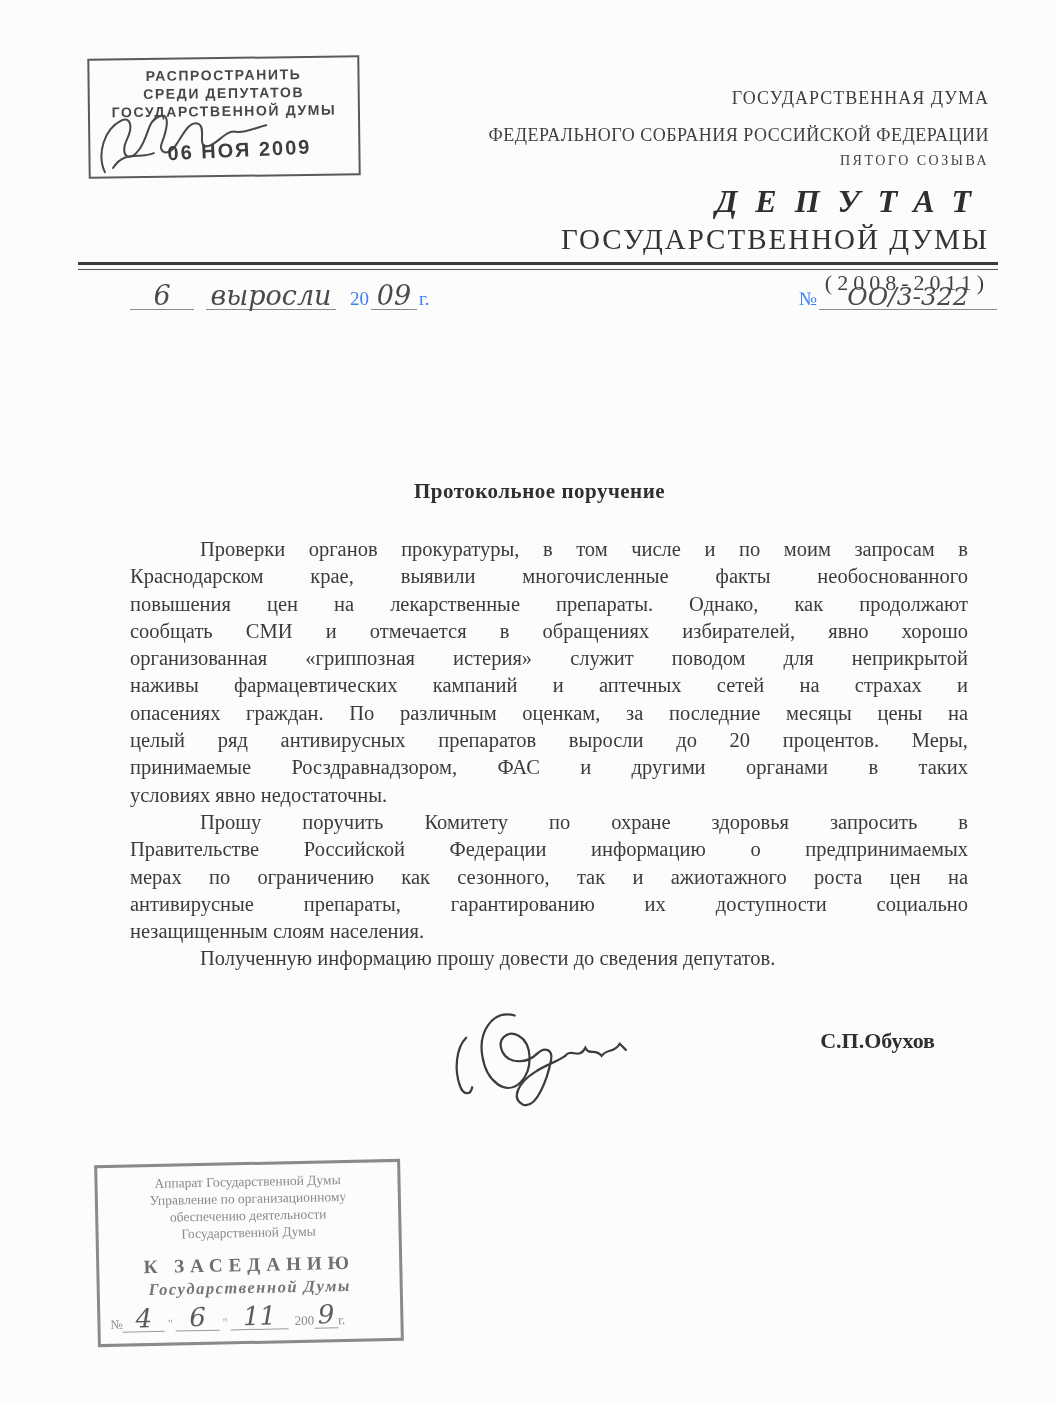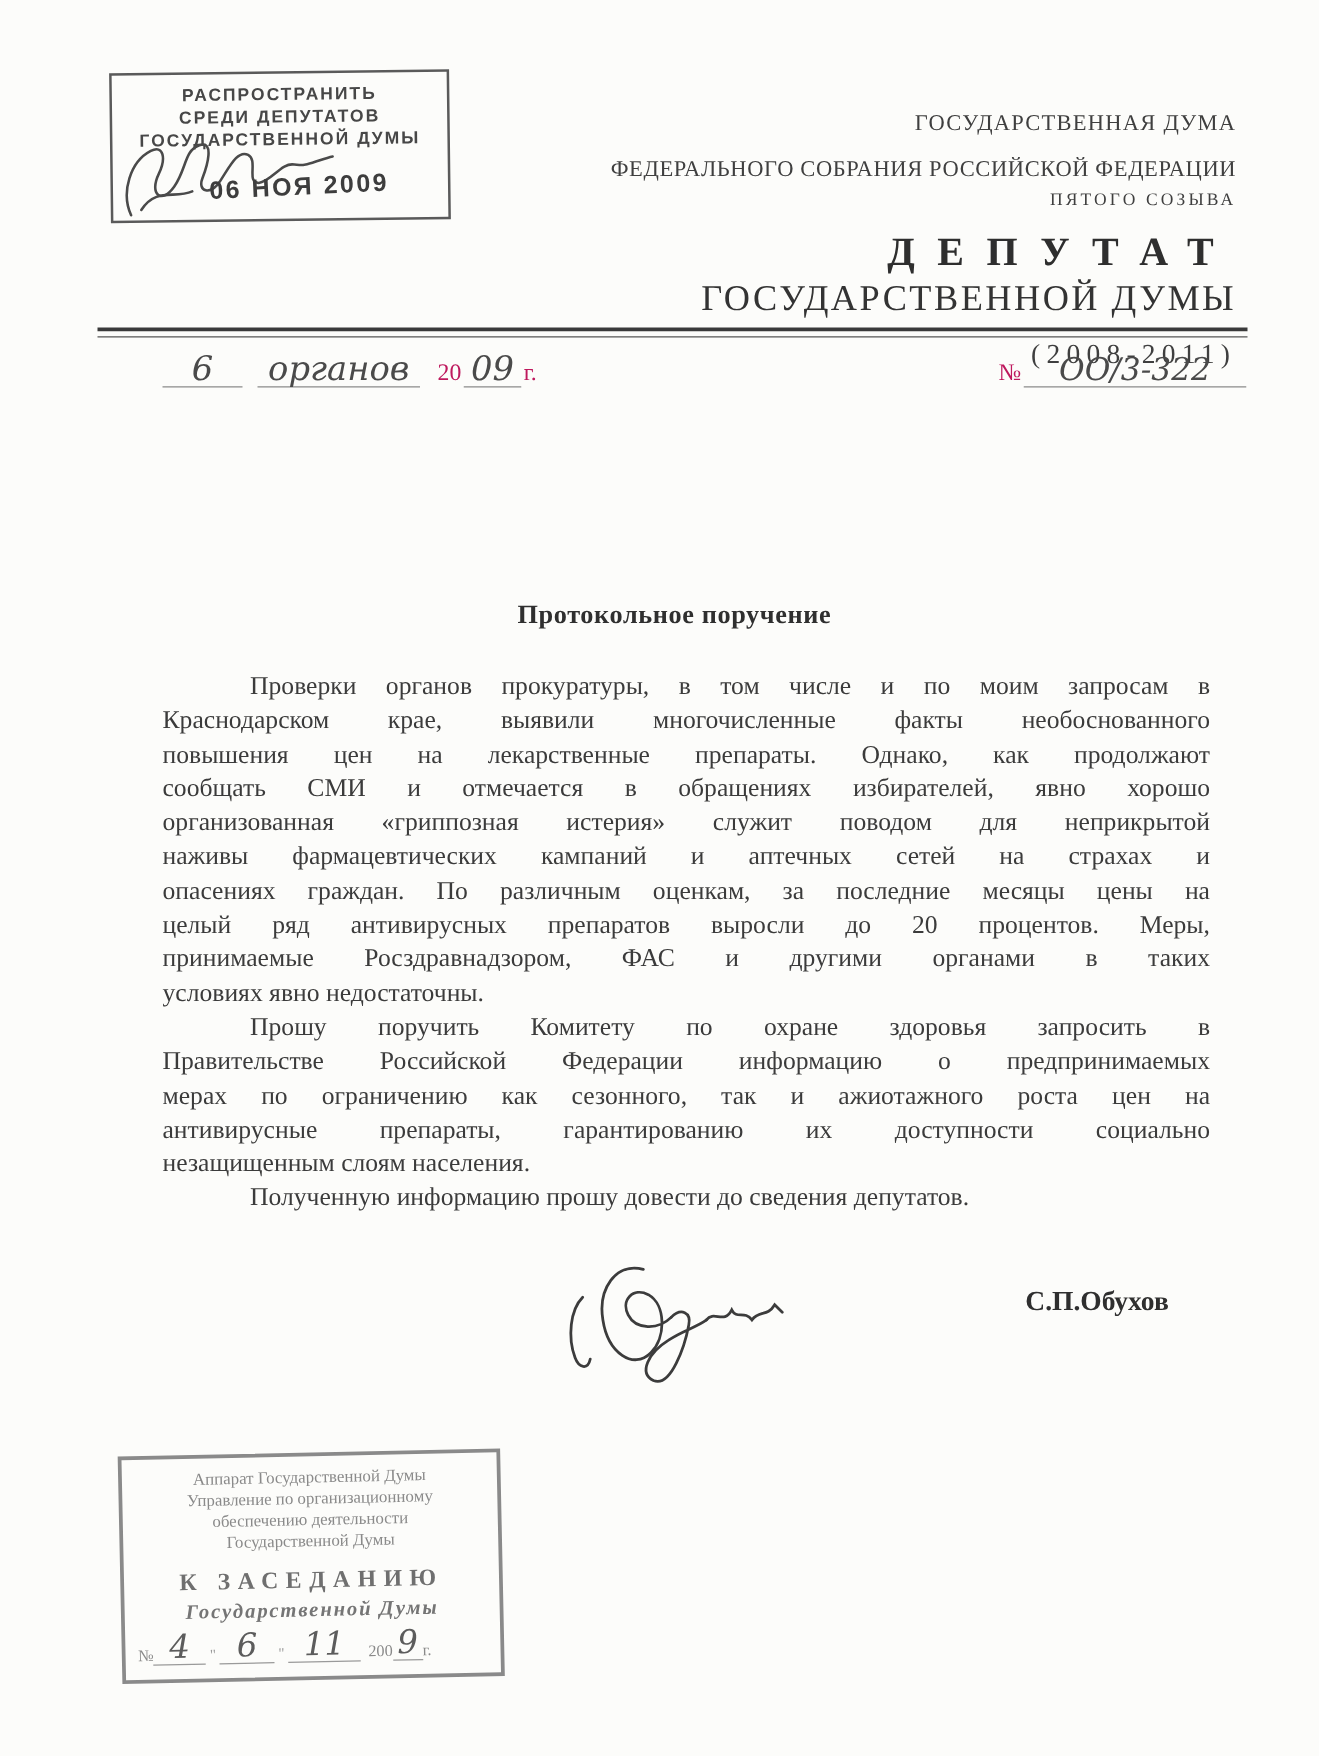--- a/index.html
+++ b/index.html
@@ -23,35 +23,35 @@
     font-family:"Liberation Sans",sans-serif;font-weight:bold;
     font-size:20px;letter-spacing:2px;color:#3d3d3d;transform:rotate(-2deg);
   }
   .dist-sig{position:absolute;left:4px;top:40px;width:215px;height:82px;}
   .dist-sig path{fill:none;stroke:#4a4a4a;stroke-width:2;stroke-linecap:round;}
   
   .letterhead{position:absolute;left:149px;top:88px;width:840px;text-align:right;color:#3f3f3f;}
   .org1{font-size:18px;letter-spacing:1px;}
   .org2{font-size:18px;letter-spacing:.5px;margin-top:16px;}
   .org3{font-size:14px;letter-spacing:2.5px;margin-top:7px;}
-  .dep-title{font-size:32px;font-weight:bold;letter-spacing:18px;text-indent:18px;margin-top:14px;color:#2e2e2e;}
+  .dep-title{font-size:32px;font-weight:bold;letter-spacing:18px;text-indent:18px;margin-top:14px;color:#2e2e2e;font-style:italic;}
   .dep-sub{font-size:29px;letter-spacing:2px;margin-top:3px;color:#333;}
   .years{font-size:22px;letter-spacing:5px;margin-top:14px;}
   
   .rule{
     position:absolute;left:78px;top:262px;width:920px;height:4px;
     border-top:3px solid #3a3a3a;border-bottom:1px solid #555;
   }
   
   .date-row{
     position:absolute;left:130px;right:58px;top:282px;
     display:flex;justify-content:space-between;align-items:flex-end;
   }
   .date-left,.num-right{display:flex;align-items:flex-end;}
-  .printed{font-size:19px;color:#be185d;padding:0 2px;}
+  .printed{font-size:19px;color:#3b82f6;padding:0 2px;}
   .u{display:inline-block;border-bottom:1px solid #8a8a8a;text-align:center;}
   .hand{font-family:"DejaVu Serif",serif;font-style:italic;color:#4a4a4a;line-height:1;}
   .hand.big{font-size:27px;}
   .gap10{width:12px;}
   
   .submitted{position:absolute;top:428px;right:122px;font-size:21px;color:#3d3d3d;}
   .doc-title{position:absolute;top:479px;left:414px;font-size:21px;font-weight:bold;letter-spacing:.5px;color:#2f2f2f;}
   
   .body-text{position:absolute;left:130px;top:536px;width:838px;font-size:20.5px;line-height:27.3px;color:#3b3b3b;}
   .line{text-align:justify;text-align-last:justify;}
@@ -100,21 +100,21 @@
     <div class="dep-sub">ГОСУДАРСТВЕННОЙ ДУМЫ</div>
     <div class="years">(2008-2011)</div>
   </div>
 
   <div class="rule"></div>
 
   <div class="date-row">
     <div class="date-left">
       <span class="u" style="width:64px;"><span class="hand big">6</span></span>
       <span class="gap10"></span>
-      <span class="u" style="width:130px;"><span class="hand big">органов</span></span>
+      <span class="u" style="width:130px;"><span class="hand big">выросли</span></span>
       <span class="gap10"></span>
       <span class="printed">20</span>
         <span class="u" style="width:46px;"><span class="hand big">09</span></span>
         <span class="printed">г.</span>
     </div>
     <div class="num-right">
       <span class="printed">№</span>
       <span class="u" style="width:178px;"><span class="hand" style="font-size:25px;">ОО/3-322</span></span>
     </div>
   </div>

